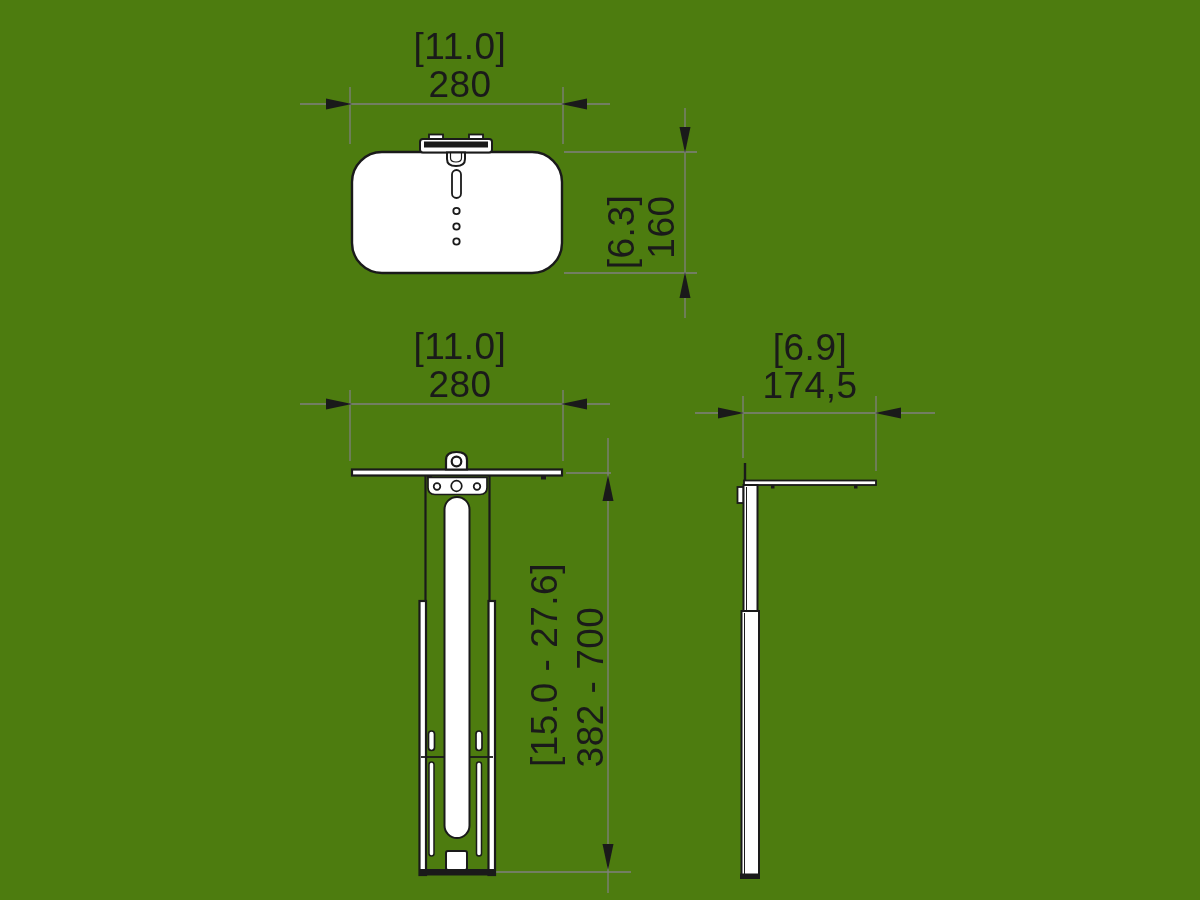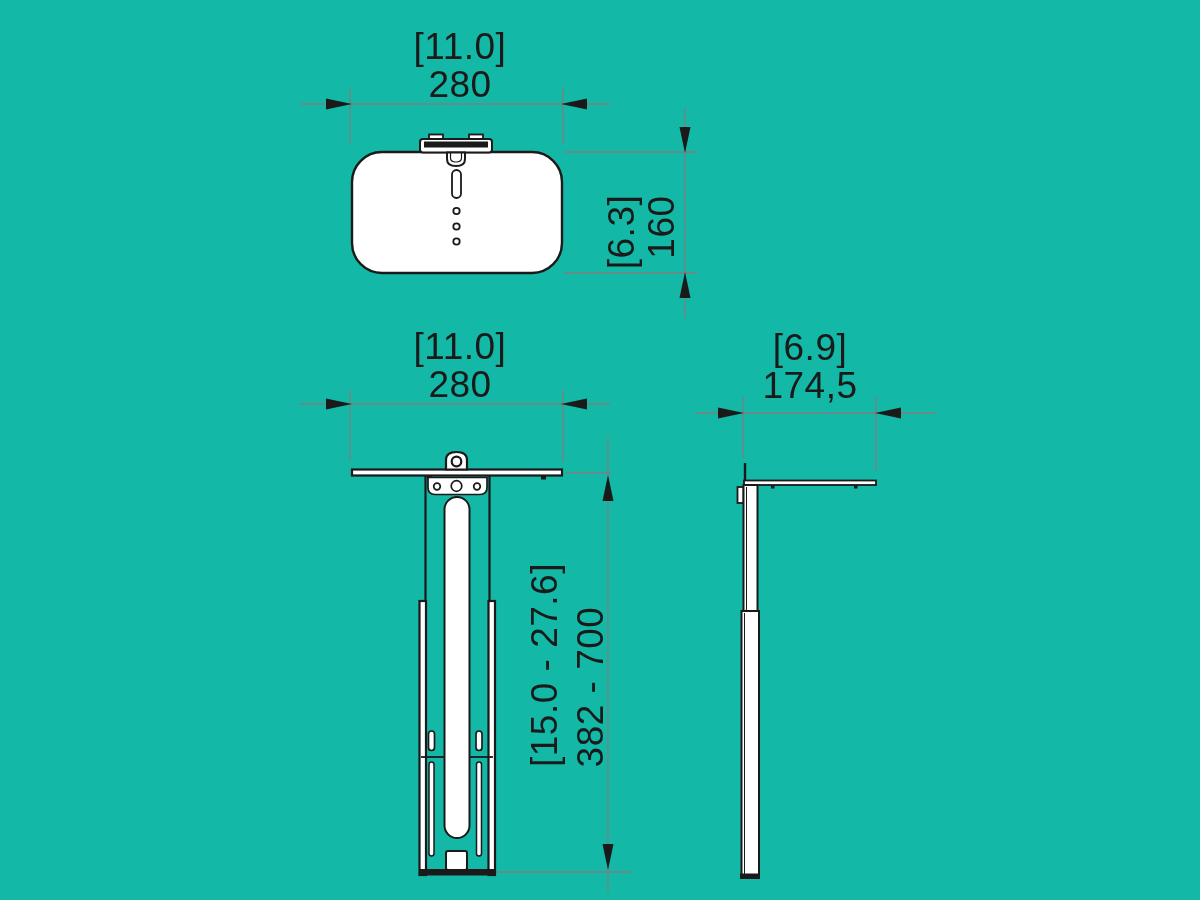--- a/index.html
+++ b/index.html
@@ -1,20 +1,20 @@
 <!DOCTYPE html>
 <html><head>
 <meta charset="utf-8">
 <style>
   html, body { margin: 0; padding: 0; background: #ffffff; }
   #canvas {
     position: relative;
     width: 1200px;
     height: 900px;
-    background: #14b8a6;
+    background: #4d7c0f;
     overflow: hidden;
   }
   svg { position: absolute; left: 0; top: 0; }
   .dim-text {
     font-family: "Liberation Sans", sans-serif;
     font-size: 37px;
     fill: #1a1a1a;
     letter-spacing: 0.5px;
   }
   .dimline { stroke: #7f7f7f; stroke-width: 1.3; fill: none; }

